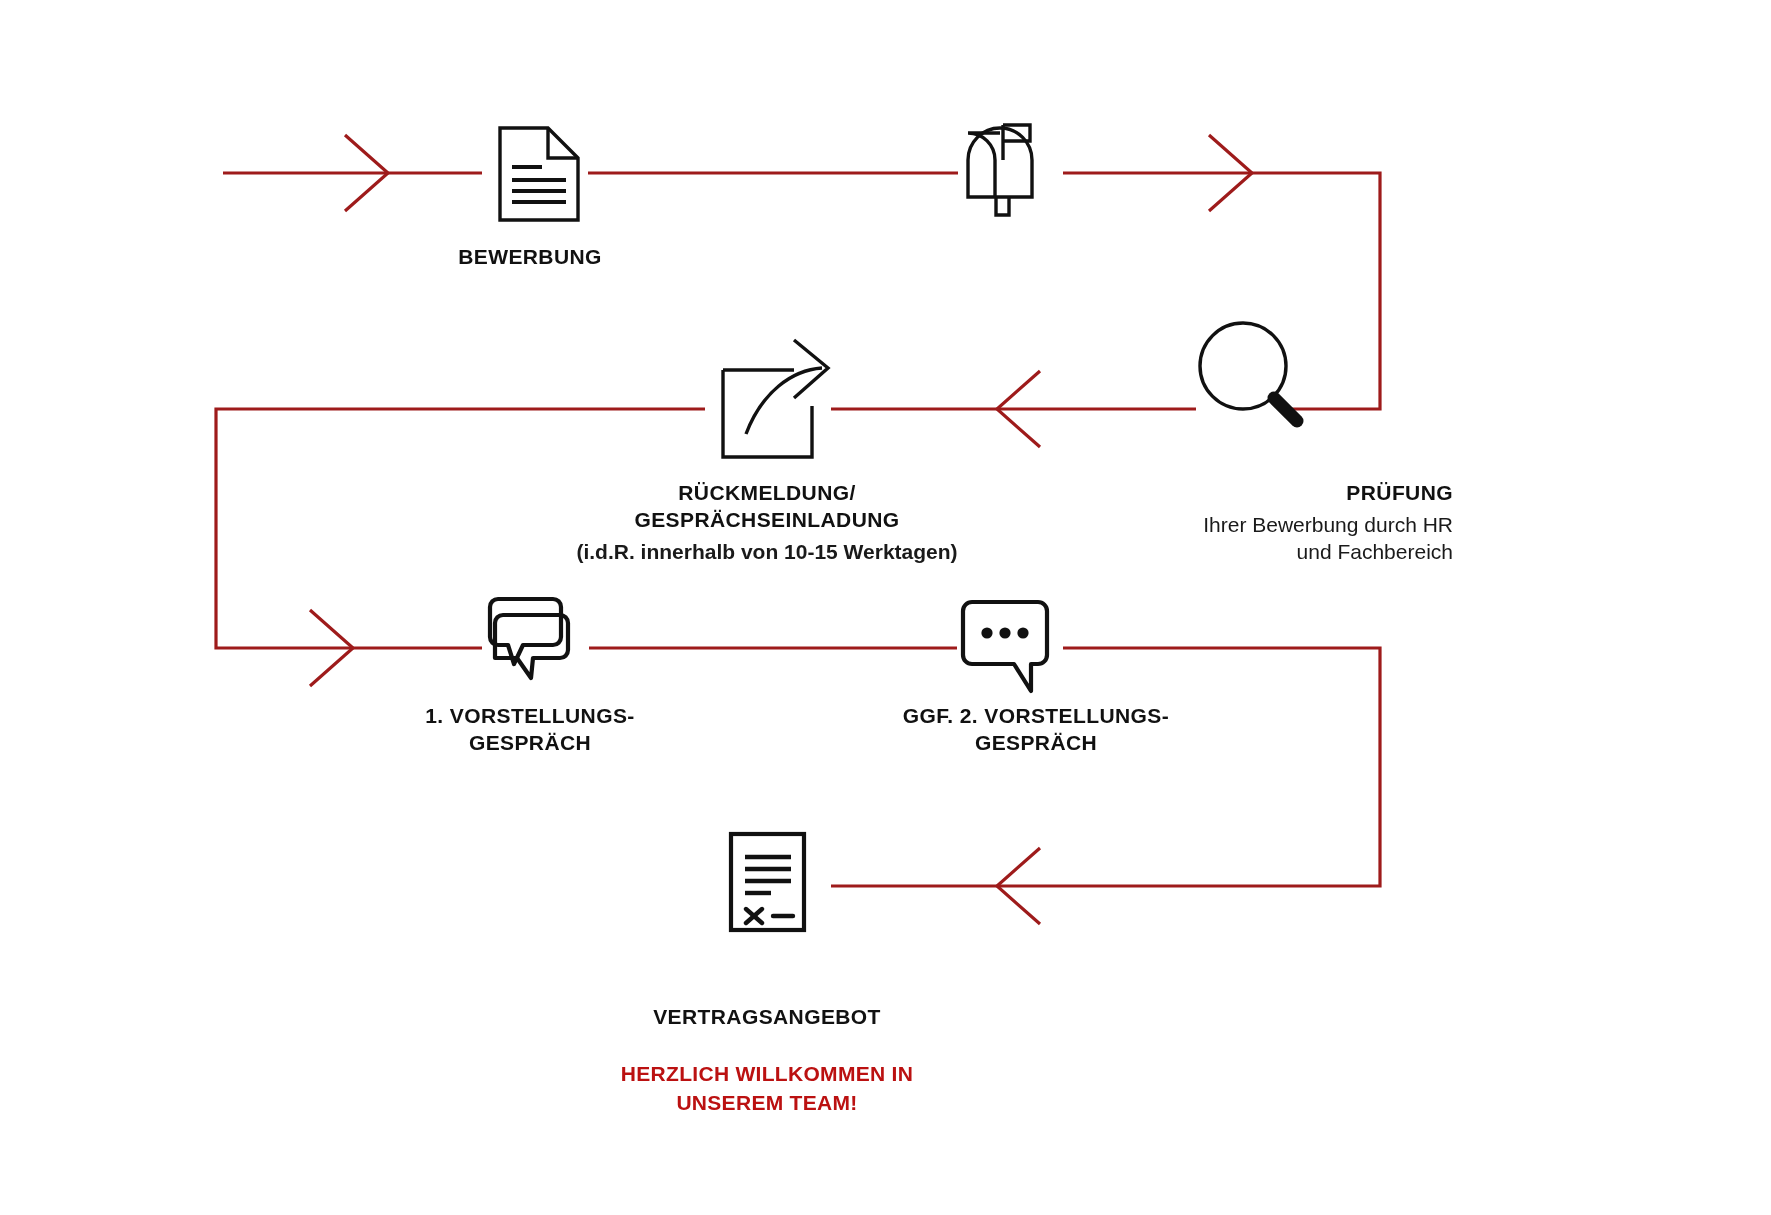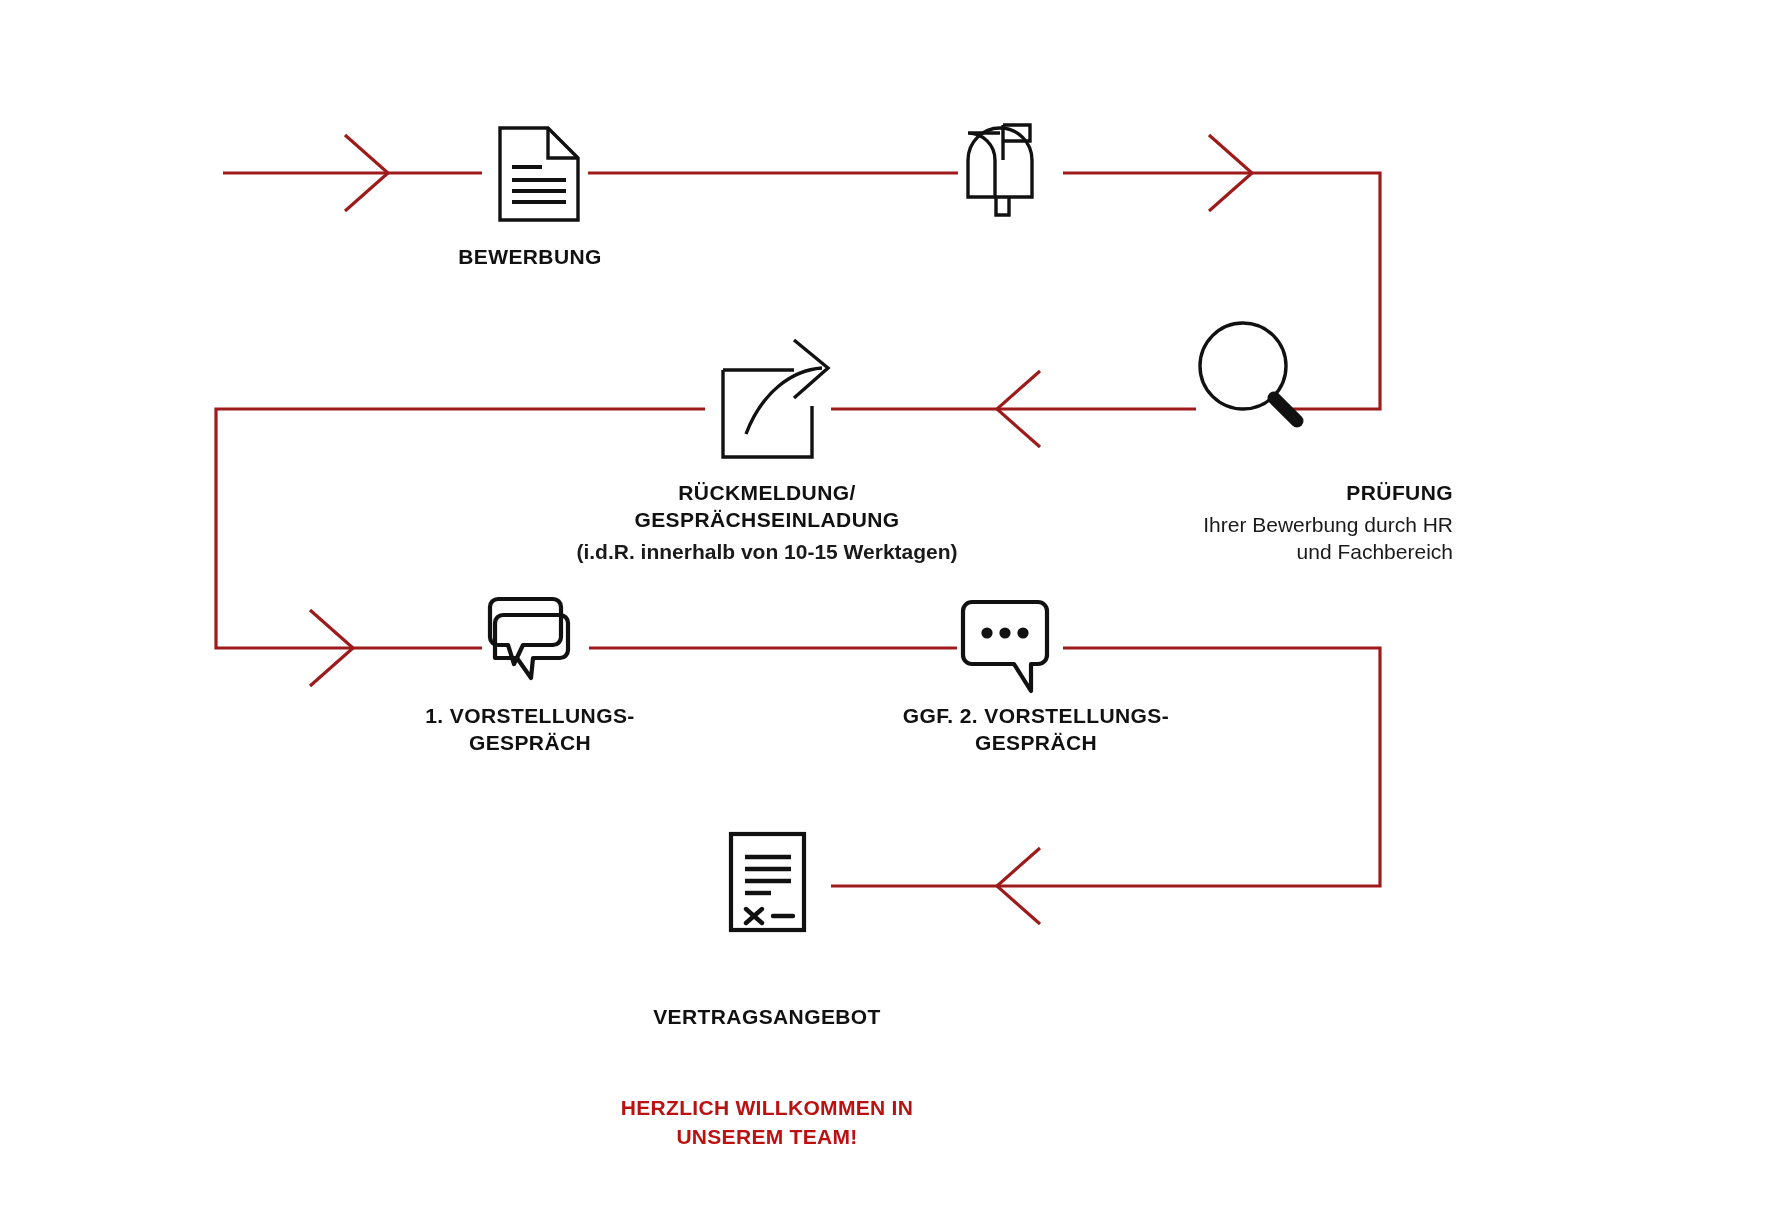--- a/index.html
+++ b/index.html
@@ -58,21 +58,20 @@
   }
   #closing {
     position: absolute;
     transform: translateX(-50%);
     text-align: center;
     font-weight: bold;
     font-size: 21px;
     line-height: 1.38;
     letter-spacing: 0.3px;
     white-space: pre-line;
-    margin-top: 34px;
   }
 </style>
 </head>
 <body>
 
 <div id="stage" style="background: rgb(255, 255, 255);">
 
   <svg id="flow-svg" viewBox="0 0 1771 1215">
     <g fill="none" stroke="#9e1b1b" stroke-width="3.2" stroke-linecap="butt" stroke-linejoin="miter">
 

